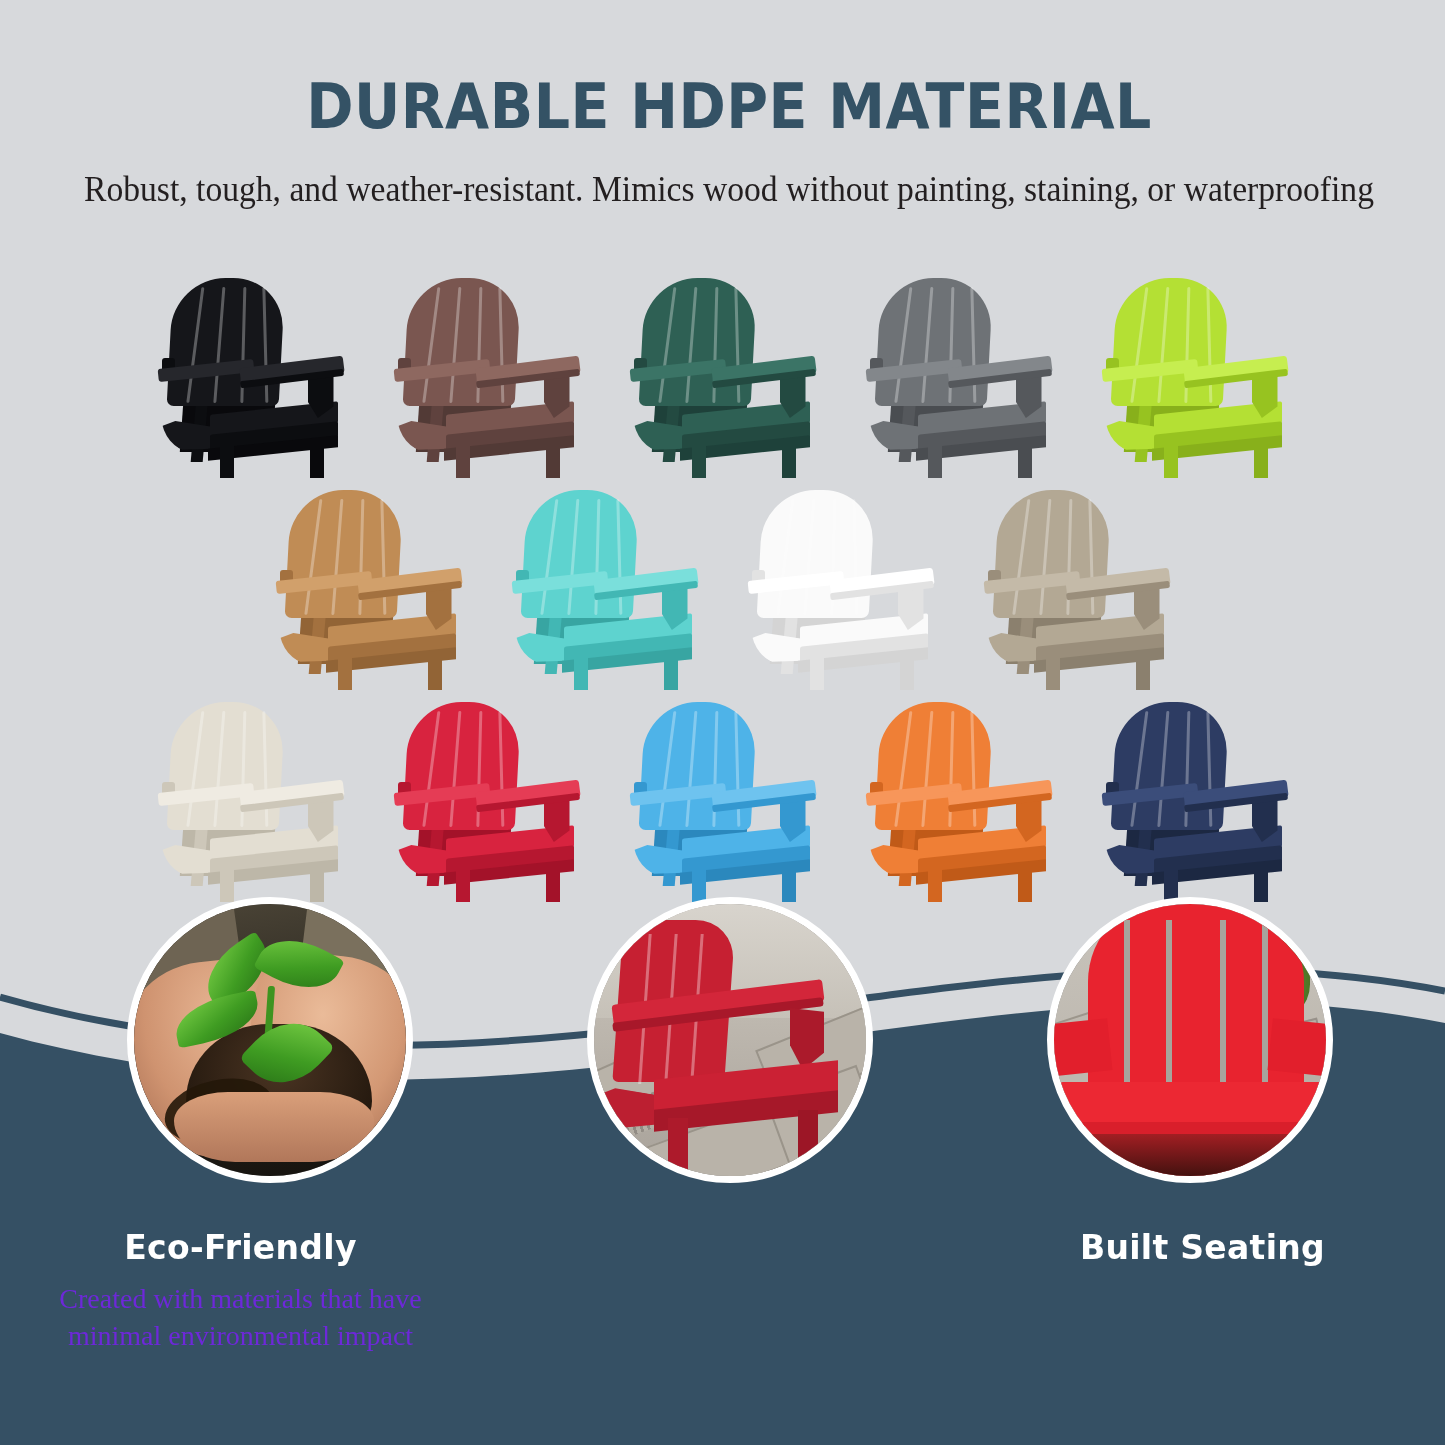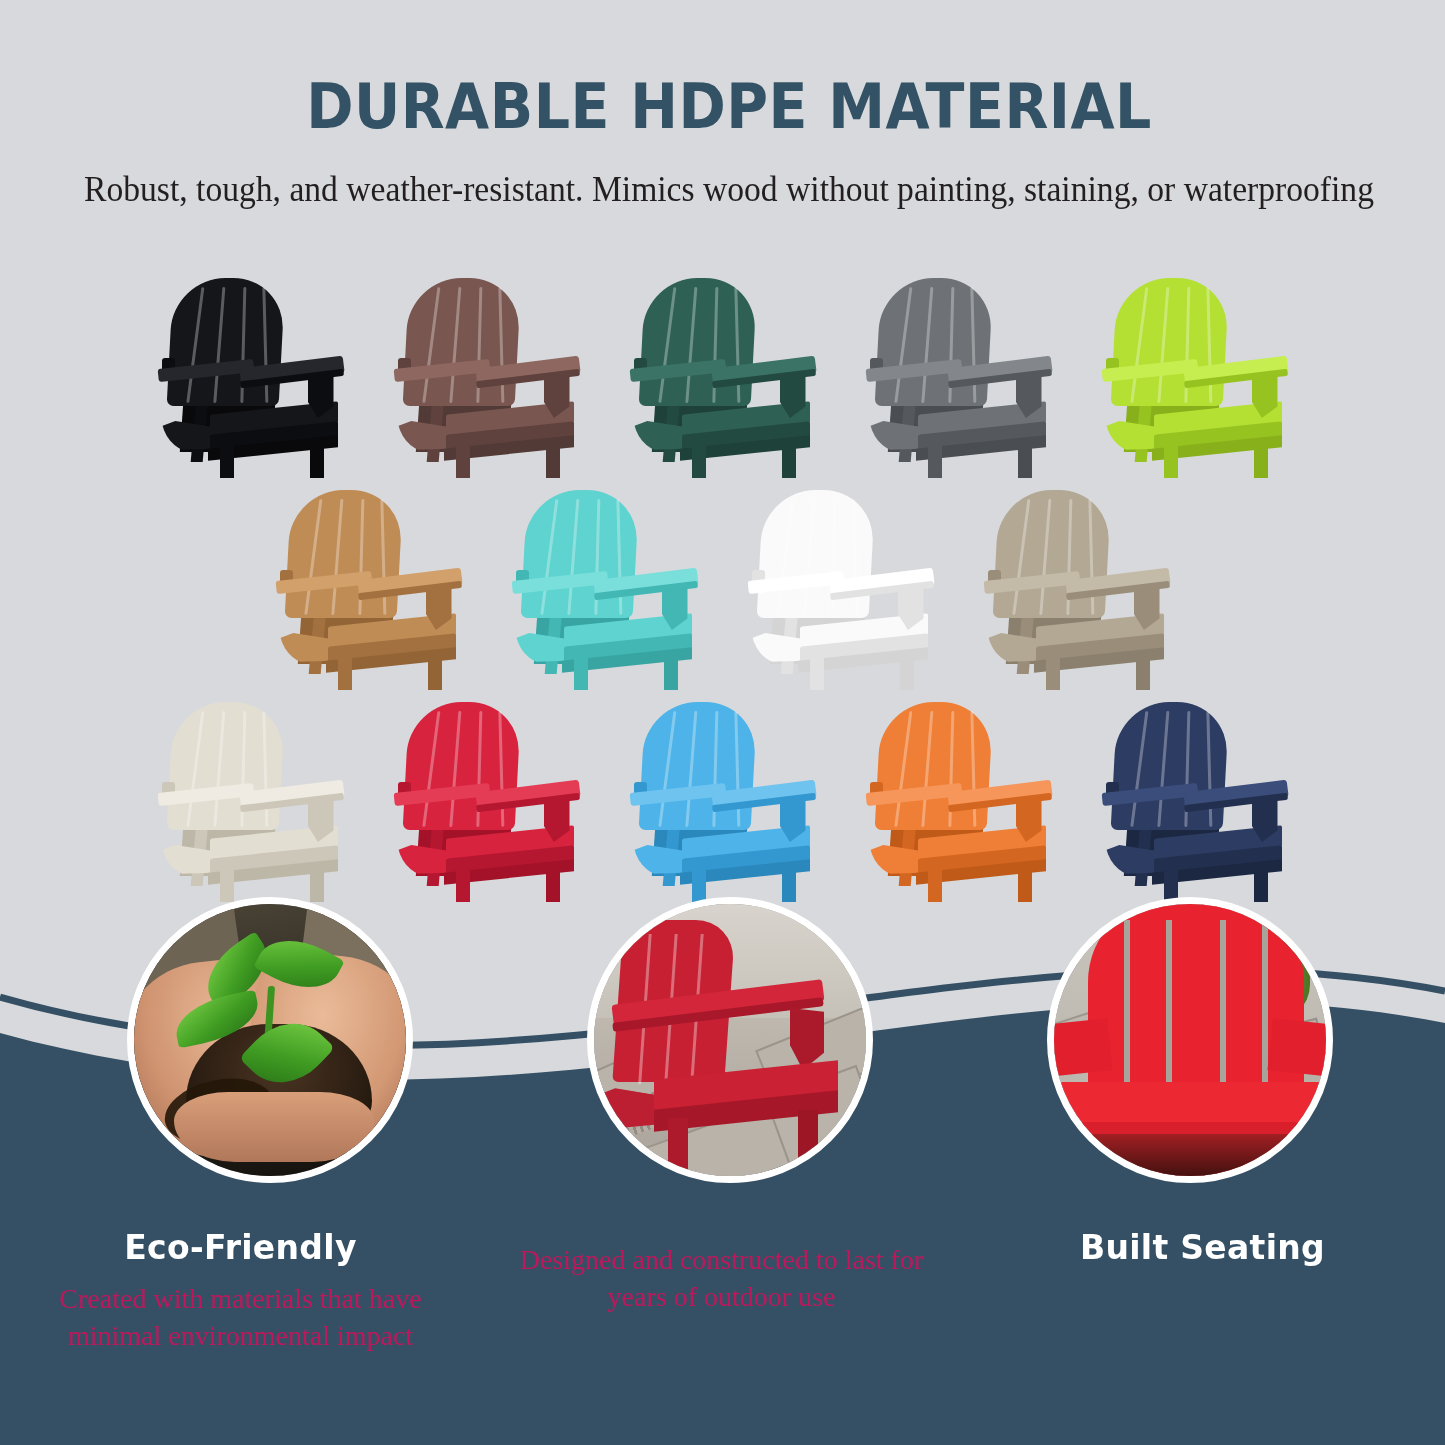--- a/index.html
+++ b/index.html
@@ -358,21 +358,21 @@
     font-size: 33px;
     font-weight: bold;
     color: #ffffff;
     letter-spacing: 0.3px;
   }
   .feature-desc {
     margin-top: 14px;
     font-family: "Liberation Serif", serif;
     font-size: 28px;
     line-height: 1.32;
-    color: #be185d;
+    color: #6d28d9;
   }
 </style>
 </head>
 <body>
 
 <div id="header">
   <div id="title">DURABLE HDPE MATERIAL</div>
   <div id="subtitle">Robust, tough, and weather-resistant. Mimics wood without painting, staining, or waterproofing</div>
 </div>
 
@@ -770,18 +770,17 @@
   <div class="p3-seat2"></div>
   <div class="p3-shadow"></div>
 </div>
 
 <div id="features">
   <div class="feature">
     <div class="feature-title">Eco-Friendly</div>
     <div class="feature-desc">Created with materials that have minimal environmental impact</div>
   </div>
   <div class="feature">
-    <div class="feature-desc">Designed and constructed to last for years of outdoor use</div>
   </div>
   <div class="feature">
     <div class="feature-title">Built Seating</div>
   </div>
 </div>
 
 </body></html>

